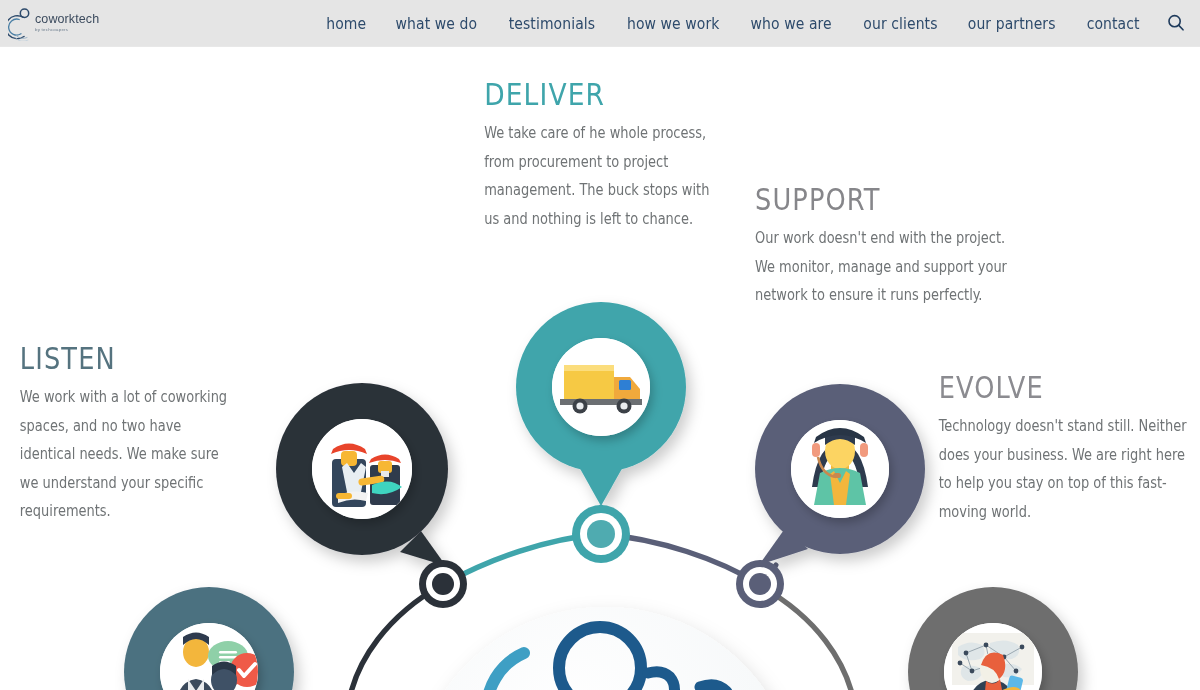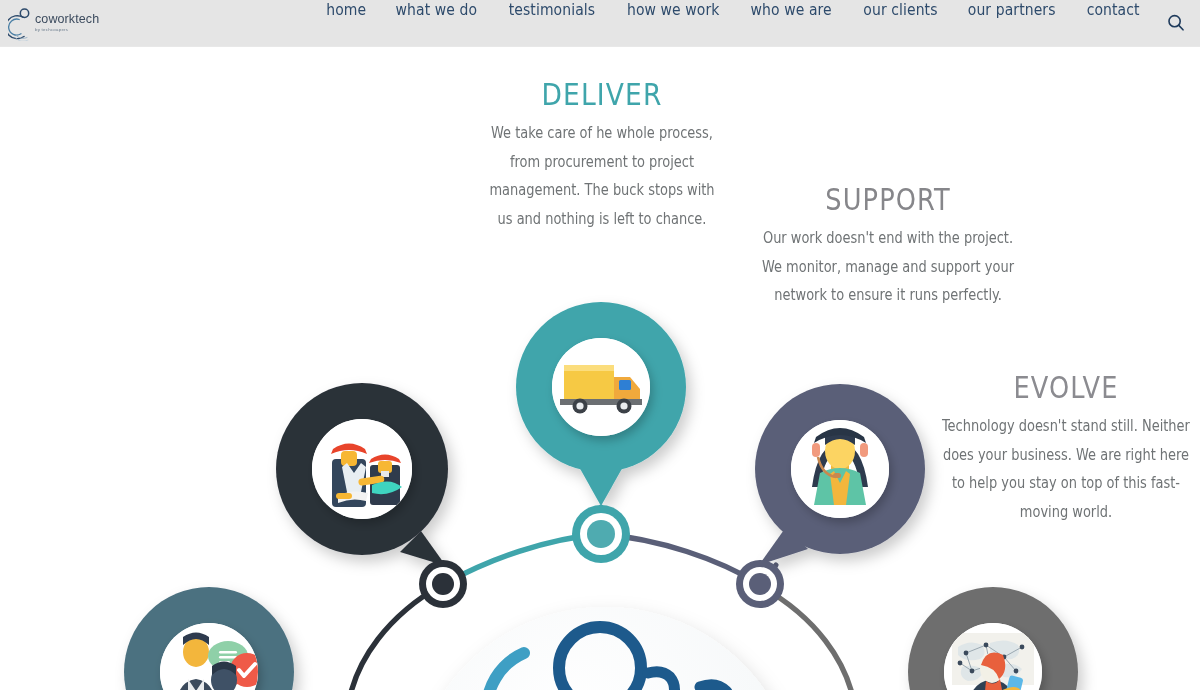--- a/index.html
+++ b/index.html
@@ -34,21 +34,21 @@
     font-size: 12.5px; color: #3c4b5e; letter-spacing: .1px;
     font-family: "Liberation Sans", sans-serif; line-height: 1;
   }
   .logo-sub {
     font-size: 4.4px; color: #6a7b8c; letter-spacing: .25px;
     margin-top: 2.5px; line-height: 1;
   }
 
   .nav {
     position: absolute; right: 46px; top: 0; height: 46px;
-    display: flex; gap: 0;
+    display: flex; align-items: center; gap: 0;
   }
   .nav a {
     font-family: "DejaVu Sans Condensed", "Liberation Sans Narrow", "Liberation Sans", sans-serif;
     font-size: 16.5px;
     color: #2d4a6b;
     text-decoration: none;
     padding: 0 13px;
     letter-spacing: .1px;
     white-space: nowrap;
     transform: scaleX(.94);
@@ -66,21 +66,21 @@
     width: 1200px; height: 643px;
     background: #ffffff;
     overflow: hidden;
   }
   .svg-layer {
     position: absolute; top: 0; left: 0;
     width: 1200px; height: 643px;
   }
 
   
-  .tblock { position: absolute; text-align: center; }
+  .tblock { position: absolute; text-align: left; }
   .tblock h2 {
     margin: 0 0 9px 0;
     font-family: "DejaVu Sans Condensed", "Liberation Sans Narrow", "Liberation Sans", sans-serif;
     font-weight: 400;
     font-size: 30px;
     letter-spacing: 1.2px;
     line-height: 1;
     transform: scaleX(.95);
   }
   .tblock p {
@@ -364,20 +364,24 @@
       <circle cx="347" cy="668" r="17" fill="#ffffff"></circle>
       <circle cx="347" cy="668" r="11" fill="#4c7180"></circle>
     </g>
     <g>
       <circle cx="856" cy="668" r="24" fill="#6e6e6e"></circle>
       <circle cx="856" cy="668" r="17" fill="#ffffff"></circle>
       <circle cx="856" cy="668" r="11" fill="#6e6e6e"></circle>
     </g>
   </svg>
 
+  <div class="tblock" id="txt-listen">
+    <h2>LISTEN</h2>
+    <p>We work with a lot of coworking spaces, and no two have identical needs. We make sure we understand your specific requirements.</p>
+  </div>
 
 
   <div class="tblock" id="txt-deliver">
     <h2>DELIVER</h2>
     <p>We take care of he whole process, from procurement to project management. The buck stops with us and nothing is left to chance.</p>
   </div>
 
   <div class="tblock" id="txt-support">
     <h2>SUPPORT</h2>
     <p>Our work doesn't end with the project. We monitor, manage and support your network to ensure it runs perfectly.</p>

